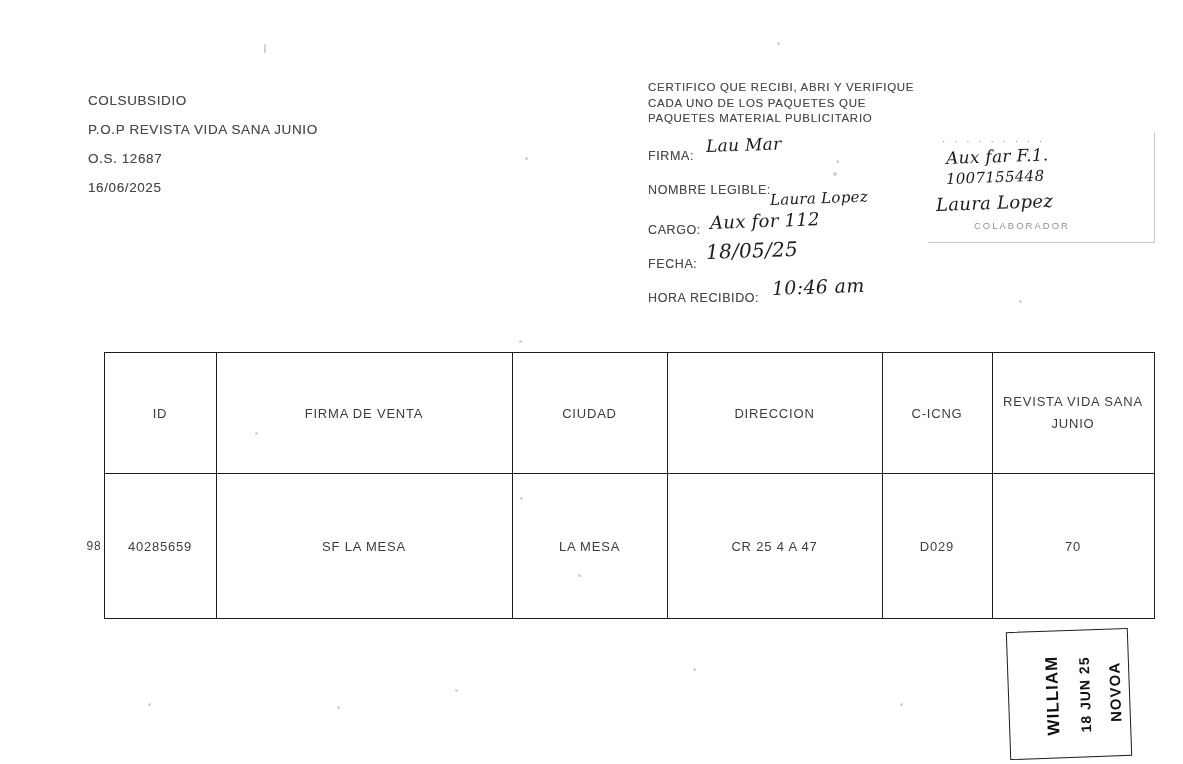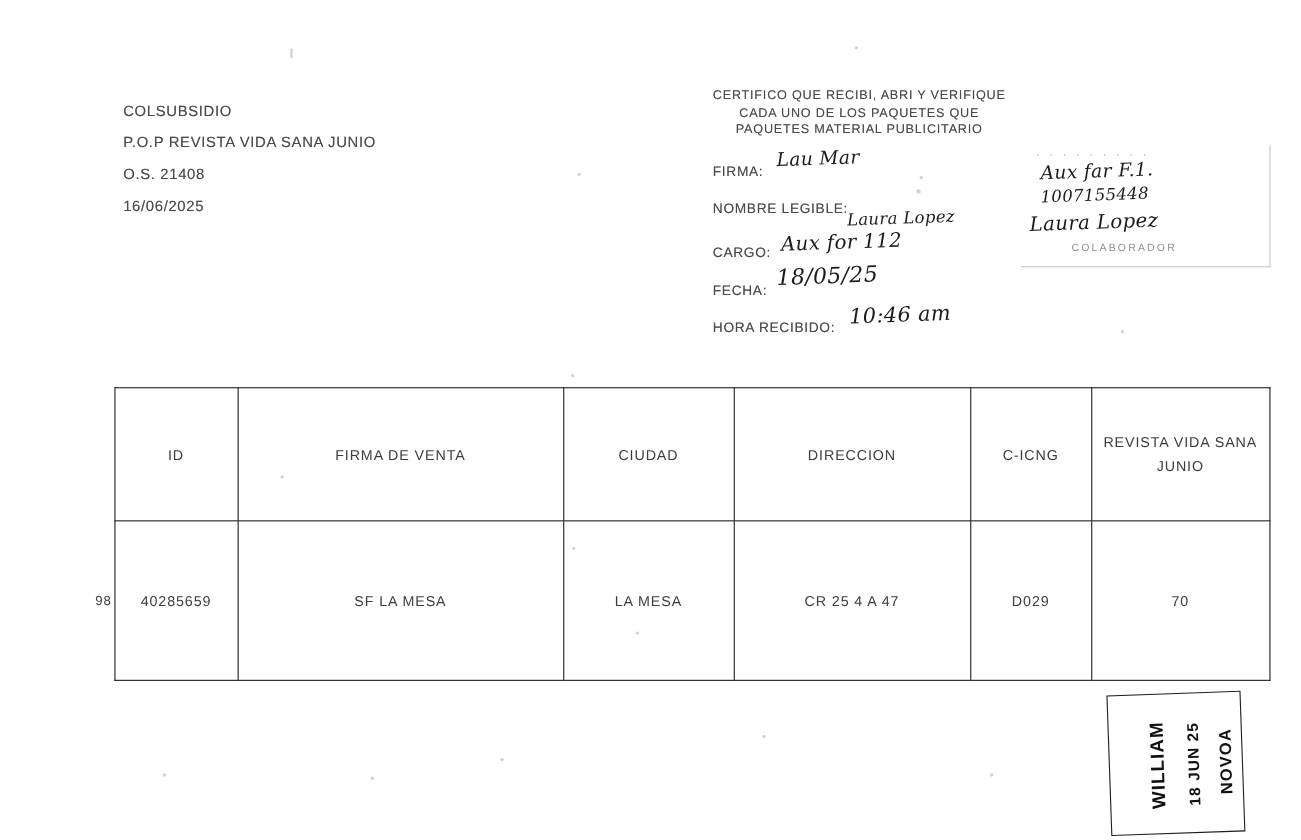--- a/index.html
+++ b/index.html
@@ -38,28 +38,27 @@
     white-space: nowrap;
   }
 
   
   #doc-header-left {
     left: 88px;
     top: 88px;
     line-height: 26px;
     font-size: 13.5px;
   }
-  #doc-header-left div { margin-bottom: 3px; margin-left: 24px; }
+  #doc-header-left div { margin-bottom: 3px; }
 
   #certify-block {
     left: 648px;
     top: 80px;
     font-size: 11.5px;
     line-height: 15.5px;
-    text-align: center;
   }
   #certify-block .cert-line { letter-spacing: 0.7px; }
 
   .field-row {
     position: relative;
     height: 34px;
     font-size: 12.5px;
     letter-spacing: 0.7px;
   }
   .field-label { position: absolute; left: 0; top: 6px; }
@@ -175,21 +174,21 @@
     border-radius: 50%;
     opacity: .55;
   }
 </style>
 </head>
 <body>
 
 <div class="abs typed" id="doc-header-left">
   <div>COLSUBSIDIO</div>
   <div>P.O.P REVISTA VIDA SANA JUNIO</div>
-  <div>O.S. 21408</div>
+  <div>O.S. 12687</div>
   <div>16/06/2025</div>
 </div>
 
 <div class="abs" id="certify-block">
   <div class="typed cert-line">CERTIFICO QUE RECIBI, ABRI Y VERIFIQUE</div>
   <div class="typed cert-line">CADA  UNO DE LOS PAQUETES QUE</div>
   <div class="typed cert-line">PAQUETES MATERIAL PUBLICITARIO</div>
 
   <div style="height:16px"></div>
 

